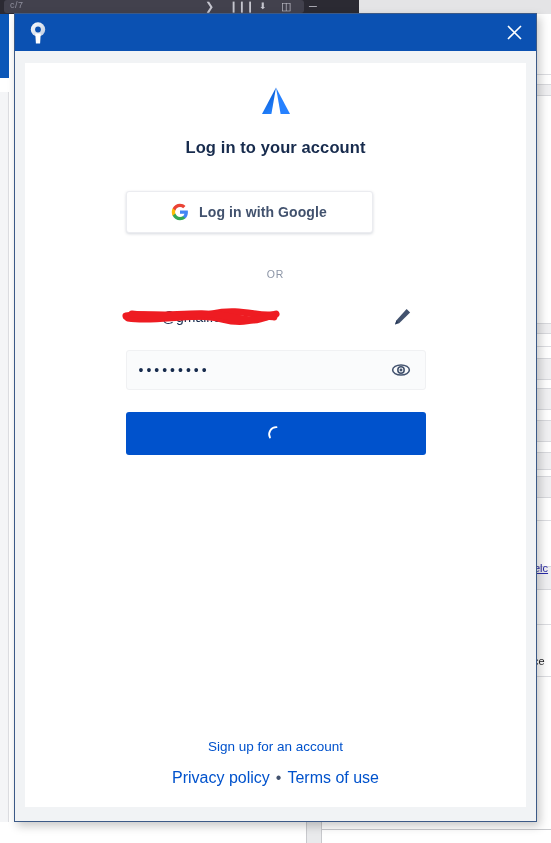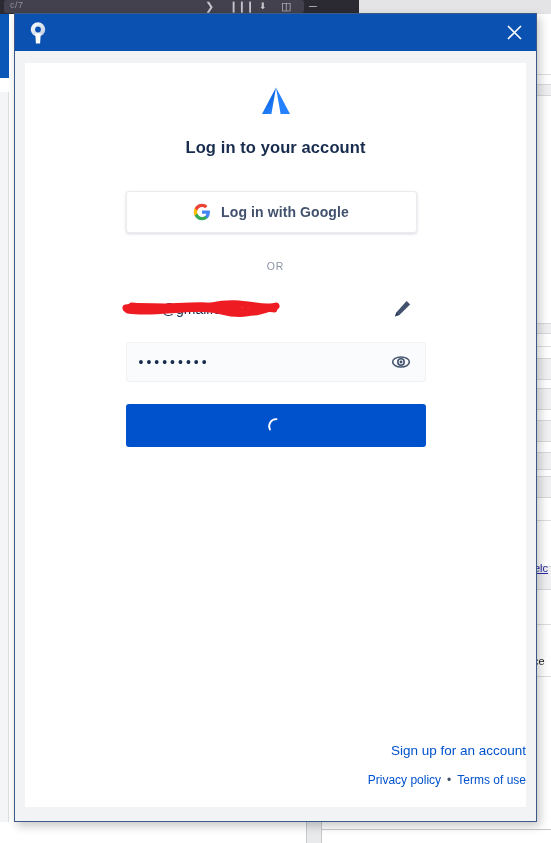--- a/index.html
+++ b/index.html
@@ -124,34 +124,34 @@
   .page-title {
     margin-top: 23px;
     font-size: 16.5px; font-weight: bold; color: #172b4d;
     letter-spacing: .1px;
   }
 
   .form-col { width: 300px; margin-top: 34px; }
 
   .google-btn {
     position: relative;
-    width: 291px; height: 42px; background: #ffffff;
+    width: 247px; height: 42px; background: #ffffff;
     border: 1px solid #ebecf0; border-radius: 3px;
     box-shadow: 0 1px 3px rgba(9,30,66,.17);
     display: flex; align-items: center; justify-content: center;
     cursor: pointer;
   }
   .g-icon { width: 18px; height: 18px; margin-right: 10px; }
   .g-icon svg { display:block; }
   .google-btn .label {
     font-size: 14px; font-weight: bold; color: #42526e; letter-spacing: .1px;
   }
 
   .or-divider {
-    margin-top: 27px; text-align: center;
+    margin-top: 35px; text-align: center;
     font-size: 10.5px; color: #8c95a6; letter-spacing: 1px;
   }
 
   .email-row {
     position: relative; margin-top: 22px; height: 30px;
     display: flex; align-items: center; justify-content: space-between;
   }
   .email-value {
     position: relative; font-size: 14px; color: #172b4d;
     padding-left: 2px; filter: none;
@@ -185,25 +185,25 @@
   .spinner { width: 18px; height: 18px; }
   .spinner svg { display:block; }
 
   .cant-login {
     margin-top: 30px; text-align: center;
     font-size: 13.5px; color: #0052cc; cursor: pointer;
   }
 
   .spacer { flex: 1 1 auto; }
 
-  .footer { width: 100%; text-align: right; padding-bottom: 20px; }
+  .footer { width: 100%; text-align: center; padding-bottom: 20px; }
   .signup {
     font-size: 13.5px; color: #0052cc; cursor: pointer;
   }
-  .legal { margin-top: 15px; font-size: 12px; color: #0052cc; }
+  .legal { margin-top: 15px; font-size: 16px; color: #0052cc; }
   .legal a { color: #0052cc; text-decoration: none; cursor: pointer; }
   .legal .dot { color: #42526e; margin: 0 6px; }
 </style>
 </head>
 <body>
 
 <div id="root">
 
   <div class="page-bg">
     <div class="page-leftpanel"></div>

